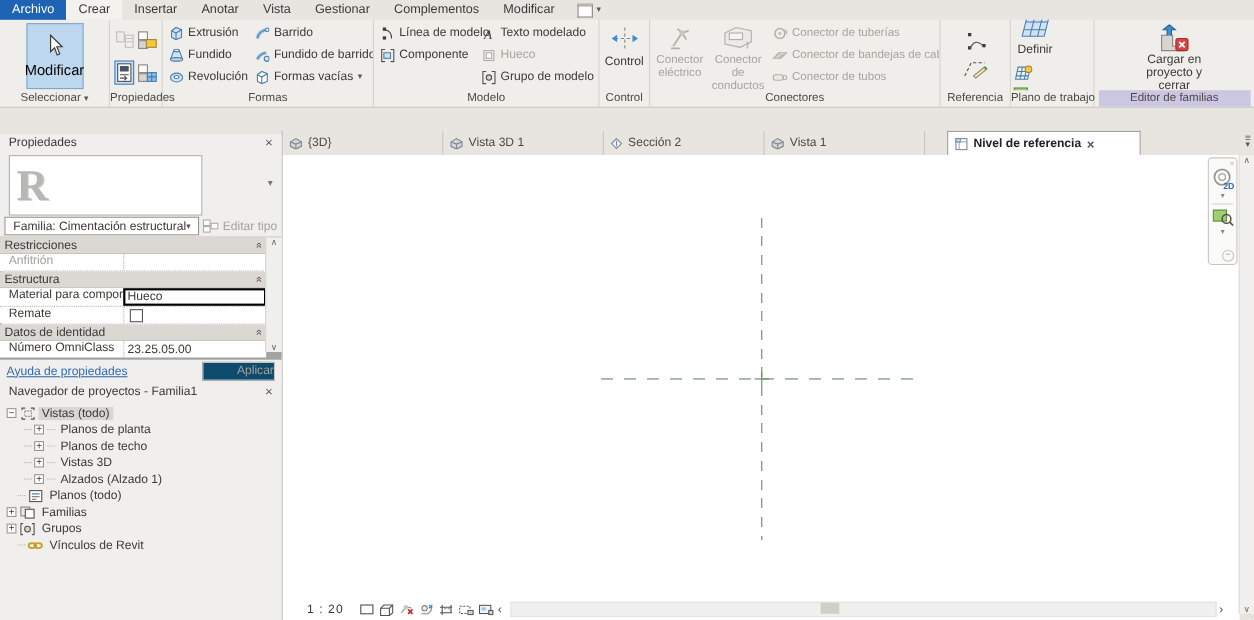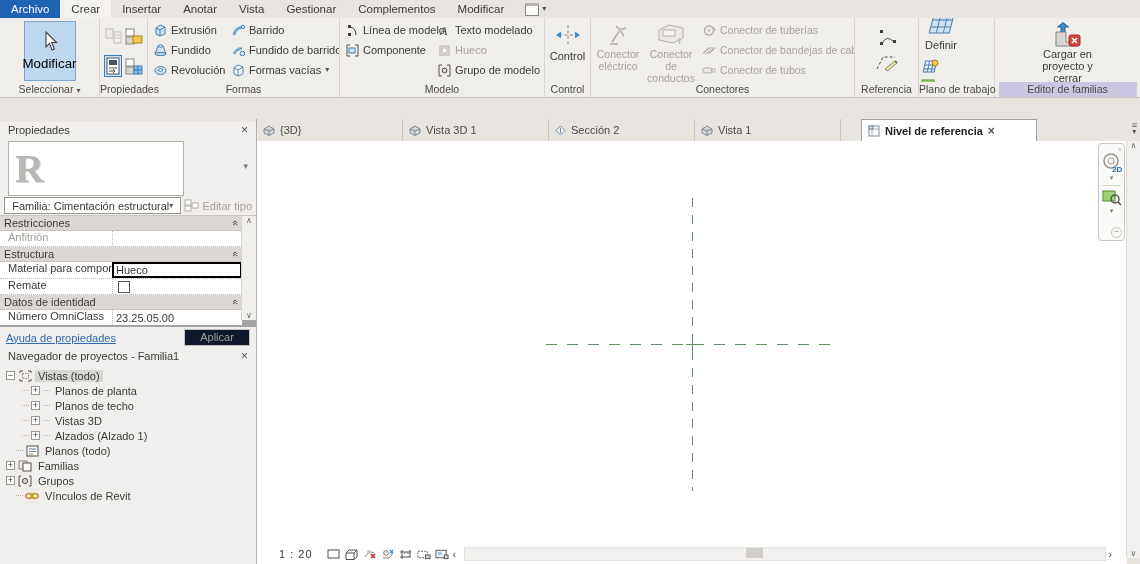--- a/index.html
+++ b/index.html
@@ -52,21 +52,21 @@
   .dchev{display:inline-block;transform:rotate(90deg);font-size:10px;color:#4c4a45;}
   .prow{display:flex;border-bottom:1px dotted #bcb8b2;background:#fff;}
   .plab{width:112px;padding-left:8px;white-space:nowrap;overflow:hidden;box-sizing:border-box;}
   .plab.gray{color:#a3a09a;}
   .pval{flex:1;align-self:stretch;display:flex;align-items:center;border-left:1px dotted #bcb8b2;padding-left:3px;}
   .editbox{flex:1;margin:0;border:2px solid #000;background:#fff;height:12px;line-height:12px;padding:0 2px;}
   .chk{width:10px;height:10px;border:1px solid #555;background:#fff;margin-left:2px;}
   .scrollcol{position:absolute;right:0;top:0;bottom:0;width:14px;background:#f0efec;border-left:1px solid #d7d3cd;display:flex;flex-direction:column;justify-content:space-between;align-items:center;font-size:8px;color:#6a6761;}
   .propfoot{height:21px;display:flex;align-items:center;justify-content:space-between;padding:0 6px;border-top:7px solid #a3a3a3;}
   .helplink{color:#2f6bb3;text-decoration:underline;}
-  .applybtn{width:64px;height:15px;line-height:15px;text-align:center;background:#0f172a;border:1px solid #c5c1bb;color:#a3a09a;}
+  .applybtn{width:64px;height:15px;line-height:15px;text-align:right;background:#0c4a6e;border:1px solid #c5c1bb;color:#a3a09a;}
 
   .browser{top:229px;bottom:0;}
   .tree{padding:3px 0 0 0;}
   .trow{height:15px;display:flex;align-items:center;white-space:nowrap;}
   .expander{width:9px;height:9px;box-sizing:border-box;border:1px solid #9a968f;background:#fff;font-size:9px;line-height:7px;text-align:center;color:#333;margin-right:3px;flex:none;}
   .hdash{width:7px;border-top:1px dotted #b5b1aa;margin-right:2px;flex:none;}
   .ticon{width:14px;height:12px;display:inline-flex;align-items:center;justify-content:center;margin-right:3px;flex:none;}
   .tlabel{padding:0 3px;}
   .tlabel.sel{background:#d8d6d3;}
   .ind1{padding-left:6px;}

